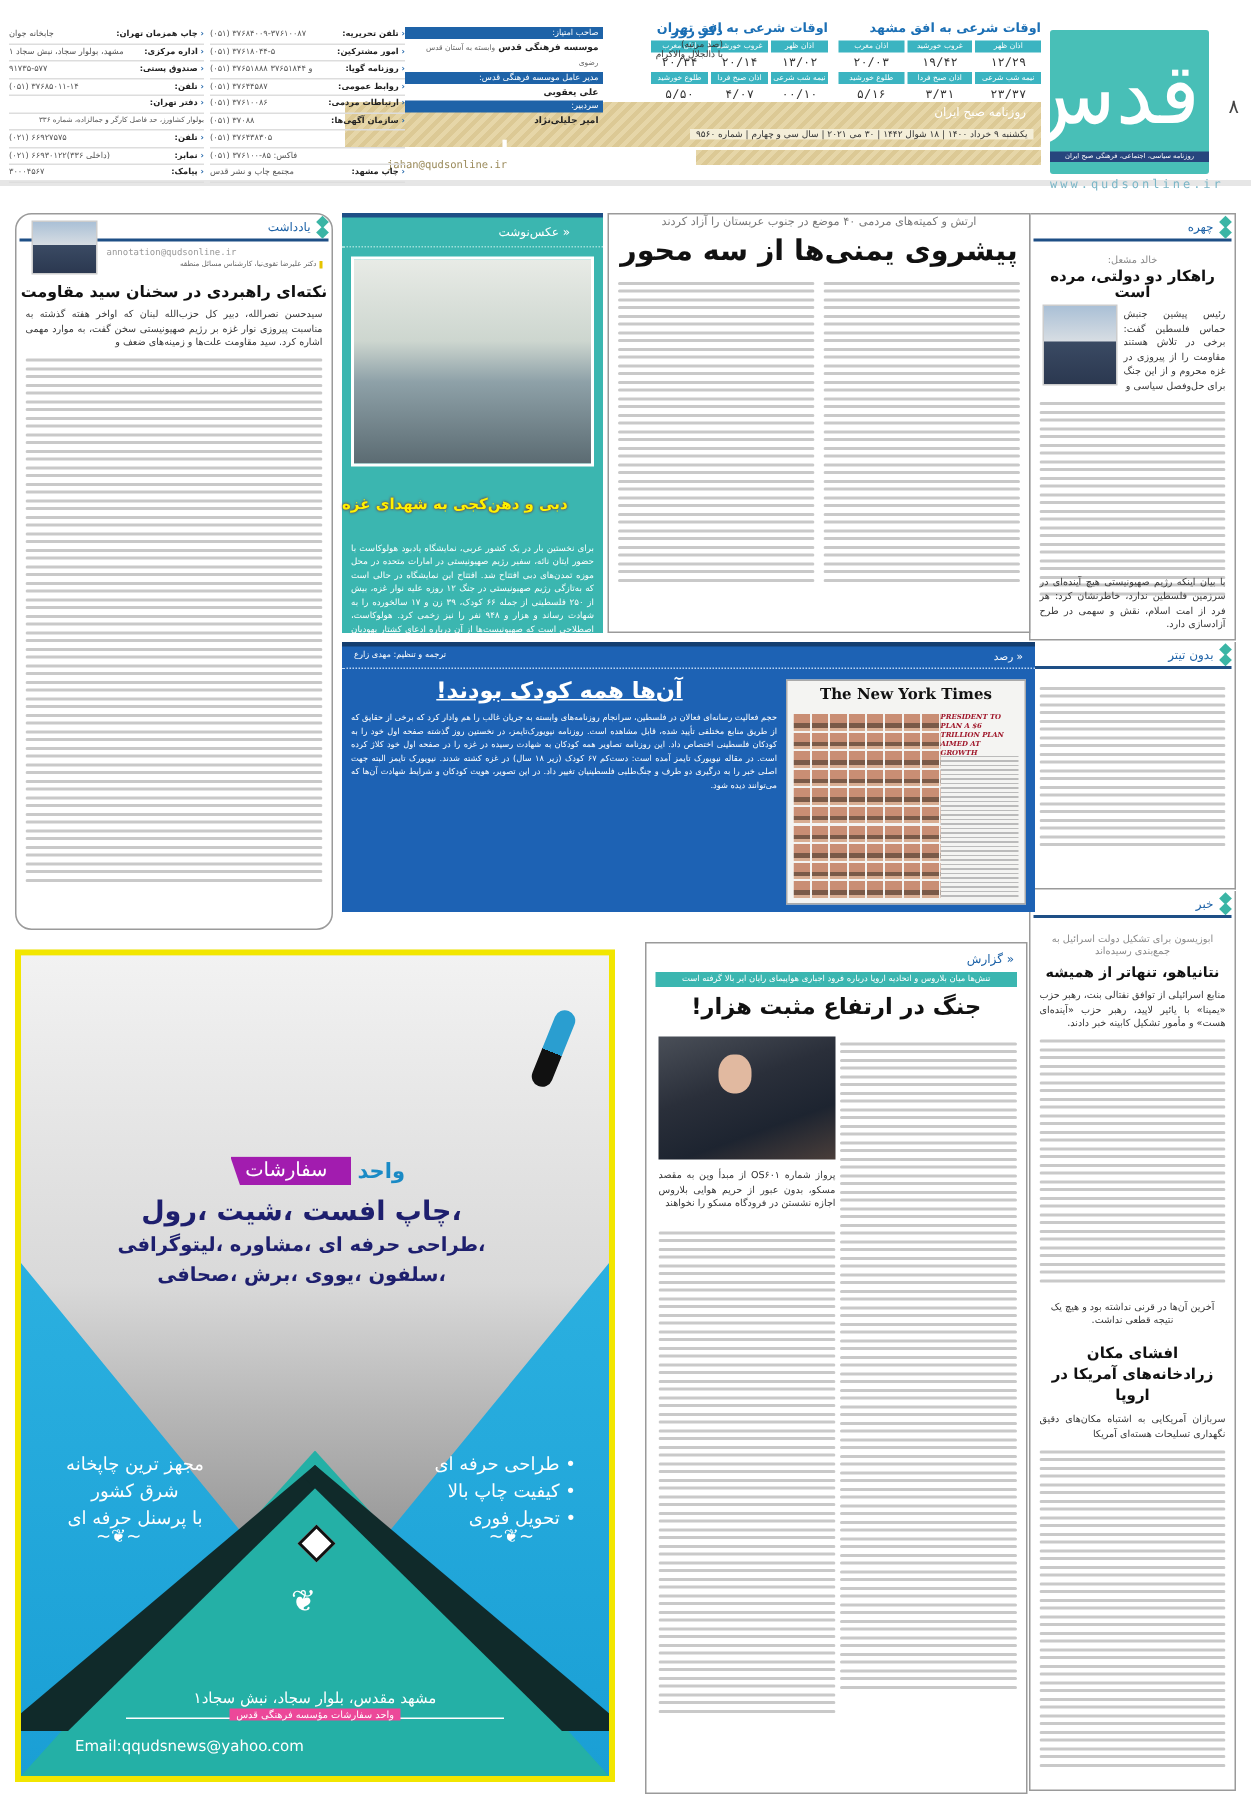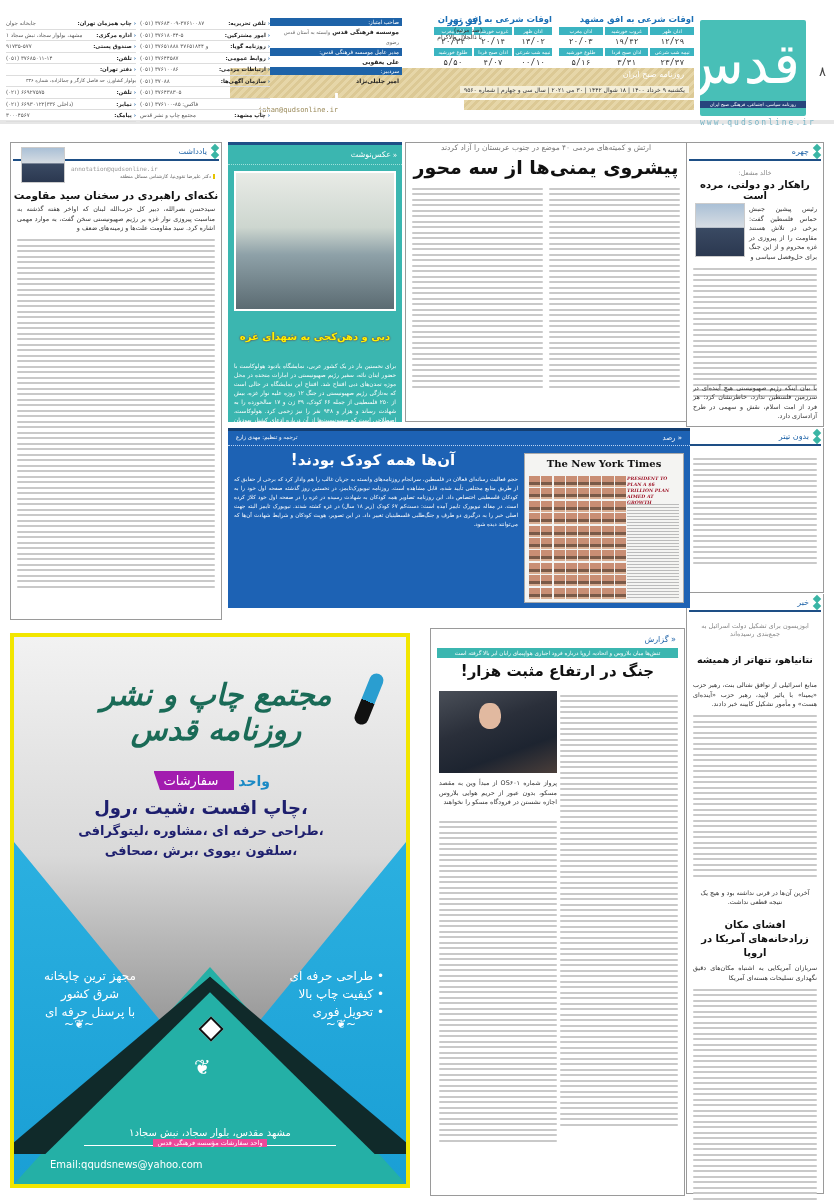--- a/index.html
+++ b/index.html
@@ -50,31 +50,31 @@
   .col-head .leaf::before, .col-head .leaf::after { content: ""; position: absolute; width: 6px; height: 6px; background: #3ab5a5; transform: rotate(45deg); left: 1px; }
   .col-head .leaf::before { top: 0; } .col-head .leaf::after { top: 7px; }
   .col-head span { font-size: 8px; color: #1e63a8; }
 
   .h-mid { font-size: 9.5px; font-weight: bold; text-align: center; color: #111; }
   .h-kicker { font-size: 6.5px; color: #888; text-align: center; }
   .headshot { background: linear-gradient(180deg,#aac0d6 0%,#d7dde3 45%,#3a4a63 46%,#2b3850 100%); border: 1px solid #ccc; }
 
   
   .teal-box { left: 228px; top: 142px; width: 174px; height: 280px; background: #3bb6b0; border-top: 3px solid #1e4f86; }
-  .teal-box .hd { color: #fff; font-size: 8px; padding: 5px 5px; border-bottom: 1px dotted #9fe0da; text-align: right; font-family: Liberation Serif, serif; }
+  .teal-box .hd { color: #fff; font-size: 8px; padding: 5px 22px; border-bottom: 1px dotted #9fe0da; text-align: right; }
   .teal-box .photo { margin: 6px; height: 140px; background: linear-gradient(180deg,#e8ebe6 0%,#cdd6cf 40%,#8ea1a8 60%,#5b6b72 100%); border: 2px solid #fff; }
-  .teal-box h3 { color: #fff200; font-size: 10px; text-align: center; margin: 20px 0; text-shadow: 0 0 2px #800; font-weight: bold; }
+  .teal-box h3 { color: #fff200; font-size: 10px; text-align: left; margin: 20px 0; text-shadow: 0 0 2px #800; font-weight: bold; }
   .teal-box .body { color: #fff; font-size: 5.8px; line-height: 9px; padding: 0 6px; text-align: justify; }
 
   
   .blue-box { left: 228px; top: 428px; width: 462px; height: 180px; background: #1d62b4; border-top: 3px solid #143e70; }
   .blue-box .credit { position: absolute; left: 8px; top: 3px; color: #fff; font-size: 5.5px; }
   .blue-box .tag { position: absolute; right: 8px; top: 3px; color: #fff; font-size: 7px; }
   .blue-box .dots { position: absolute; left: 0; right: 0; top: 14px; border-top: 1px dotted #bcd4f2; }
-  .blue-box h2 { position: absolute; left: 0; width: 290px; top: 20px; font-size: 15px; color: #fff; text-align: center; font-weight: bold; }
+  .blue-box h2 { position: absolute; left: 0; width: 290px; top: 20px; font-size: 15px; color: #fff; text-align: center; font-weight: bold; text-decoration: underline; }
   .blue-box .lead { position: absolute; left: 6px; width: 284px; top: 44px; font-size: 5.5px; color: #fff; line-height: 9px; text-align: justify; }
   .nyt { position: absolute; right: 6px; top: 22px; width: 160px; height: 150px; background: #f4f4f2; border: 1px solid #aaa; }
   .nyt .mast { font-family: "DejaVu Serif", serif; font-size: 10px; font-weight: bold; text-align: center; padding-top: 4px; direction: ltr; color: #111; }
   .nyt .faces { position: absolute; left: 4px; top: 22px; width: 98px; height: 124px;
     background: repeating-linear-gradient(90deg, transparent 0 11px, #f4f4f2 11px 12.25px), repeating-linear-gradient(180deg, #c98e74 0 6px, #7a5a48 6px 9px, #d8ad92 9px 11px, #f4f4f2 11px 12.4px); }
   .nyt .story { position: absolute; right: 4px; top: 22px; width: 52px; font-family: "DejaVu Serif", serif; font-size: 4.6px; font-style: italic; font-weight: bold; color: #a0182b; direction: ltr; line-height: 6px; }
   .nyt .lines { position: absolute; right: 4px; top: 50px; width: 52px; height: 94px; background: repeating-linear-gradient(180deg,#bbb 0 1px,transparent 1px 3px); }
 
   
   .report { left: 430px; top: 628px; width: 255px; height: 568px; }
@@ -315,21 +315,21 @@
       <i></i>
   </div>
 </div>
 
 <div class="abs frame" style="right:10px;top:594px;width:138px;height:600px;border-top:none;">
   <div class="col-head">
       <div class="leaf"></div>
       <span>خبر</span>
     </div>
   <div class="h-kicker" style="margin:10px 6px 0">ابوزیسون برای تشکیل دولت اسرائیل به جمع‌بندی رسیده‌اند</div>
-  <div class="h-mid" style="margin:16px 0">نتانیاهو، تنهاتر از همیشه</div>
+  <div class="h-mid" style="margin:5px 0">نتانیاهو، تنهاتر از همیشه</div>
   <div class="txt" style="margin:0 6px;">منابع اسرائیلی از توافق نفتالی بنت، رهبر حزب «یمینا» با یائیر لاپید، رهبر حزب «آینده‌ای هست» و مأمور تشکیل کابینه خبر دادند.</div>
   <div class="filler" style="margin:2px 6px;height:175px;">
     <i></i>
       <i></i>
       <i></i>
       <i></i>
       <i></i>
       <i></i>
       <i></i>
       <i></i>
@@ -487,21 +487,21 @@
   </div>
 </div>
 
 <div class="abs teal-box">
   <div class="hd">« <span>عکس‌نوشت</span></div>
   <div class="photo"></div>
   <h3>دبی و دهن‌کجی به شهدای غزه</h3>
   <div class="body">برای نخستین بار در یک کشور عربی، نمایشگاه یادبود هولوکاست با حضور ایتان نائه، سفیر رژیم صهیونیستی در امارات متحده در محل موزه تمدن‌های دبی افتتاح شد. افتتاح این نمایشگاه در حالی است که به‌تازگی رژیم صهیونیستی در جنگ ۱۲ روزه علیه نوار غزه، بیش از ۲۵۰ فلسطینی از جمله ۶۶ کودک، ۳۹ زن و ۱۷ سالخورده را به شهادت رساند و هزار و ۹۴۸ نفر را نیز زخمی کرد. هولوکاست، اصطلاحی است که صهیونیست‌ها از آن درباره ادعای کشتار یهودیان به دستور هیتلر در جنگ جهانی دوم استفاده می‌کنند و مدعی هستند ۶ میلیون یهودی در کوره‌های آتش سوزانده شده‌اند!</div>
 </div>
 
-<div class="abs frame" style="left:10px;top:142px;width:212px;height:478px;">
+<div class="abs frame" style="left:10px;top:142px;width:212px;height:478px;border-radius:11px;">
   <div class="col-head">
       <div class="leaf"></div>
       <span>یادداشت</span>
     </div>
   <div class="headshot" style="position:absolute;left:10px;top:4px;width:44px;height:36px;"></div>
   <div style="position:absolute;left:60px;top:22px;font-size:6px;color:#9a9a9a;direction:ltr;font-family:'DejaVu Sans Mono',monospace">annotation@qudsonline.ir</div>
   <div style="position:absolute;right:6px;top:31px;font-size:4.8px;color:#666;border-right:2px solid #e6c400;padding-right:2px">دکتر علیرضا تقوی‌نیا، کارشناس مسائل منطقه</div>
   <div class="h-mid" style="margin-top:28px;font-size:10.5px">نکته‌ای راهبردی در سخنان سید مقاومت</div>
   <div class="txt" style="margin:4px 6px 0">سیدحسن نصرالله، دبیر کل حزب‌الله لبنان که اواخر هفته گذشته به مناسبت پیروزی نوار غزه بر رژیم صهیونیستی سخن گفت، به موارد مهمی اشاره کرد. سید مقاومت علت‌ها و زمینه‌های ضعف و</div>
   <div class="filler" style="margin:2px 6px;height:380px;">
@@ -732,21 +732,20 @@
       <i></i>
       <i></i>
       <i></i>
       <i></i>
   </div>
 </div>
 
 <div class="abs ad">
   <div class="bg-photo"></div>
   <div class="slash"></div>
-  <div class="title">مجتمع چاپ و نشر روزنامه قدس</div>
   <div class="unit">
     <span class="w">واحد</span>
     <span class="b">سفارشات</span>
   </div>
   <div class="srv" style="top:160px;font-size:18px">،چاپ افست ،شیت ،رول</div>
   <div class="srv" style="top:186px;font-size:13px">،طراحی حرفه ای ،مشاوره ،لیتوگرافی</div>
   <div class="srv" style="top:206px;font-size:13px">،سلفون ،یووی ،برش ،صحافی</div>
   <div class="v-shape"></div>
   <div class="teal-tri"></div>
   <div class="dark-l"></div>

